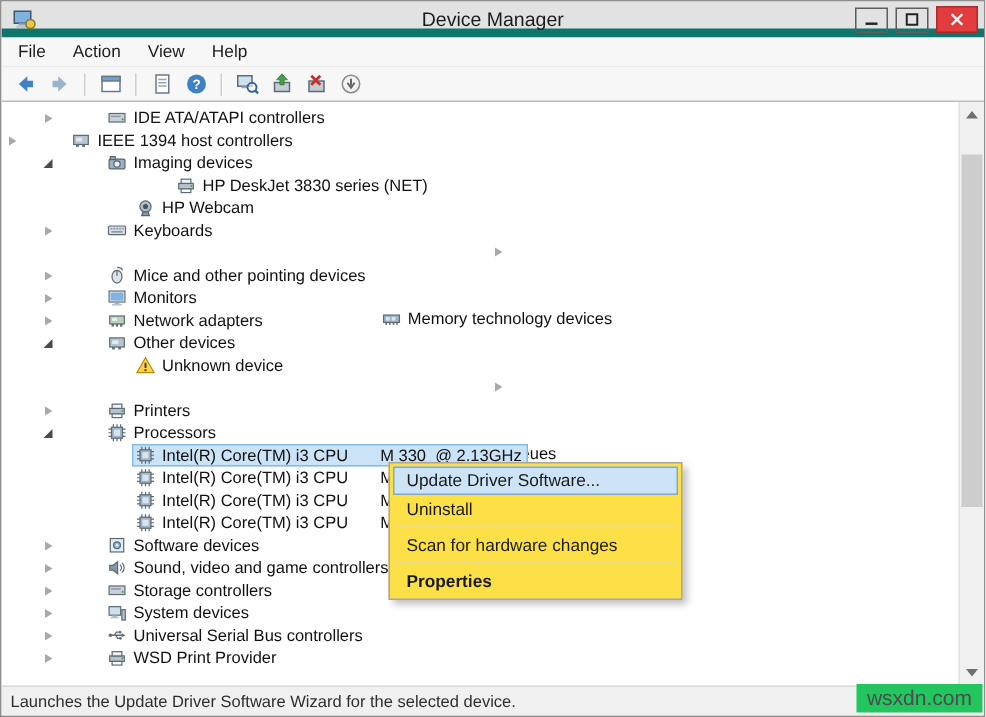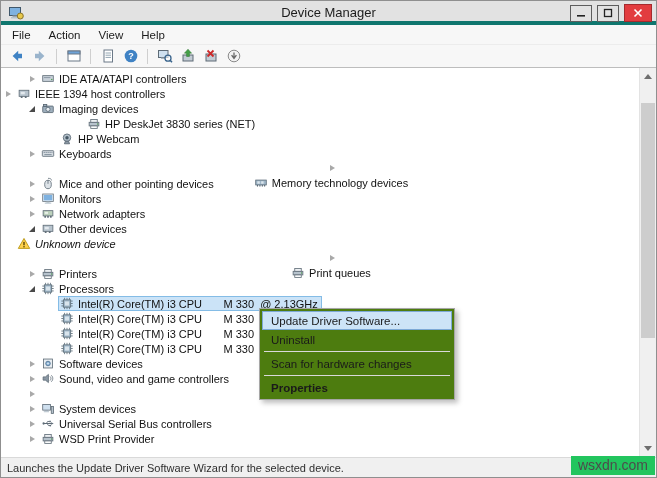--- a/index.html
+++ b/index.html
@@ -1,20 +1,20 @@
 <!DOCTYPE html>
 <html><head>
 <meta charset="utf-8">
 <style>
   * { margin:0; padding:0; box-sizing:border-box; }
   html,body { width:657px; height:478px; background:#fff; font-family:"Liberation Sans", sans-serif; }
   .window { position:relative; width:657px; height:478px; background:#fff; border:1px solid #8f8f8f; overflow:hidden; }
 
   
-  .titlebar { position:absolute; top:0; left:0; right:0; height:24px; background:#e2e2e2; border-bottom:4px solid #0f766e; }
+  .titlebar { position:absolute; top:0; left:0; right:0; height:24px; background:#e2e2e2; border-bottom:6px solid #0f766e; }
   .app-icon { position:absolute; left:7px; top:4px; width:16px; height:16px; }
   .app-icon svg { width:16px; height:16px; display:block; }
   .title { position:absolute; left:0; right:0; top:0; height:24px; line-height:24px; text-align:center; font-size:13px; color:#1c1c1c; }
   .caption { position:absolute; right:4px; top:3px; display:flex; gap:5px; align-items:center; z-index:2; }
   .cap { width:22px; height:17px; border:1px solid #5d5d5d; background:transparent; display:flex; align-items:center; justify-content:center; }
   .cap svg { width:10px; height:10px; display:block; }
   .cap.close { width:28px; height:18px; background:#e23c3f; border-color:#a52a2d; }
 
   
   .menubar { position:absolute; top:24px; left:0; right:0; height:20px; background:#f7f7f7; border-bottom:1px solid #ececec; display:flex; align-items:center; padding-left:2px; }
@@ -22,21 +22,21 @@
 
   
   .toolbar { position:absolute; top:44px; left:0; right:0; height:23px; background:#f7f7f7; border-bottom:1px solid #bdbdbd; display:flex; align-items:center; padding-left:5px; gap:2px; }
   .tool-btn { width:21px; height:20px; display:flex; align-items:center; justify-content:center; }
   .tbicon svg { width:16px; height:16px; display:block; }
   .tool-sep { width:1px; height:15px; background:#cfcfcf; margin:0 4px; }
 
   
   .content { position:absolute; top:67px; left:0; right:0; bottom:20px; background:#fff; }
   .tree { position:absolute; top:0; left:0; right:17px; bottom:0; overflow:hidden; padding-top:3px; }
-  .tree-row { height:15px; display:flex; align-items:center; font-size:11px; color:#111; }
+  .tree-row { height:15px; display:flex; align-items:center; font-size:11px; color:#111;gap:30px; }
   .expander { width:14px; flex:0 0 14px; display:flex; align-items:center; justify-content:center; }
   .tri.collapsed { width:0; height:0; border-top:3.5px solid transparent; border-bottom:3.5px solid transparent; border-left:5px solid #a9a9a9; }
   .tri.expanded { width:0; height:0; border-left:6px solid transparent; border-bottom:6px solid #4a4a4a; }
   .row-content { display:flex; align-items:center; height:15px; padding:0 3px 0 1px; border:1px solid transparent; }
   .tree-row.selected .row-content { background:#cbe3f7; border-color:#84bce6; }
   .ticon { width:14px; flex:0 0 14px; margin-right:4px; }
   .ticon svg { width:14px; height:13px; display:block; }
   .tree-label { white-space:pre; }
 
   
@@ -44,21 +44,21 @@
   .scroll-btn { height:17px; flex:0 0 17px; display:flex; align-items:center; justify-content:center; }
   .scroll-up-icon { width:0; height:0; border-left:4px solid transparent; border-right:4px solid transparent; border-bottom:5px solid #6e6e6e; }
   .scroll-down-icon { width:0; height:0; border-left:4px solid transparent; border-right:4px solid transparent; border-top:5px solid #6e6e6e; }
   .scroll-track { flex:1; position:relative; }
   .scroll-thumb { position:absolute; left:1px; right:1px; top:18px; height:235px; background:#cdcdcd; }
 
   
   .statusbar { position:absolute; left:0; right:0; bottom:0; height:20px; background:#f0f0f0; border-top:1px solid #d9d9d9; display:flex; align-items:center; padding-left:6px; font-size:11px; color:#2e2e2e;margin-top:41px; }
 
   
-  .context-menu { position:absolute; left:258px; top:307px; width:196px; background:#4d7c0f; border:1px solid #a6a6a6; box-shadow:3px 3px 5px rgba(0,0,0,.25); padding:2px; z-index:10; }
+  .context-menu { position:absolute; left:258px; top:307px; width:196px; background:#fde047; border:1px solid #a6a6a6; box-shadow:3px 3px 5px rgba(0,0,0,.25); padding:2px; z-index:10; }
   .cm-item { height:19px; display:flex; align-items:center; padding:0 8px; font-size:11.5px; color:#1a1a1a; border:1px solid transparent; }
   .cm-item.highlighted { background:#cde4f7; border-color:#7da9d6; }
   .cm-item.bold { font-weight:bold;text-align:right; }
   .cm-sep { height:1px; background:#d9d9d9; margin:2px 2px; }
 
   
   .watermark { position:absolute; right:1px; bottom:2px; background:#22c55e; padding:1px 7px 2px 7px; font-size:14px; color:#4c4c4c; z-index:20; }
 </style>
 </head>
 <body>
@@ -357,21 +357,21 @@
               <svg viewBox="0 0 16 16">
                 <rect x="2" y="4" width="12" height="7.5" fill="#b7c3cd" stroke="#5e6b76"></rect>
                 <rect x="4" y="6" width="5" height="3" fill="#e3e9ee"></rect>
                 <rect x="4" y="11.5" width="2.2" height="2" fill="#5e6b76"></rect>
                 <rect x="9" y="11.5" width="2.2" height="2" fill="#5e6b76"></rect>
               </svg>
             </span>
             <span class="tree-label">Other devices</span>
           </span>
         </div>
-        <div class="tree-row" style=" font-style: italic;">
+        <div class="tree-row" style="padding-left: 43px;">
           <span class="expander"></span>
           <span class="row-content">
             <span class="ticon">
               <svg viewBox="0 0 16 16">
                 <path d="M8 1.8 L15 14 L1 14 Z" fill="#ffd24d" stroke="#b08d00"></path>
                 <rect x="7.2" y="6" width="1.6" height="4.2" fill="#4a3b00"></rect>
                 <rect x="7.2" y="11.2" width="1.6" height="1.6" fill="#4a3b00"></rect>
               </svg>
             </span>
             <span class="tree-label">Unknown device</span>
@@ -568,20 +568,30 @@
                 <path d="M12 4 C14.5 6 14.5 10 12 12" fill="none" stroke="#5e6b76"></path>
               </svg>
             </span>
             <span class="tree-label">Sound, video and game controllers</span>
           </span>
         </div>
         <div class="tree-row" style="padding-left: 24px;">
           <span class="expander">
             <span class="tri collapsed"></span>
           </span>
+          <span class="row-content">
+            <span class="ticon">
+              <svg viewBox="0 0 16 16">
+                <rect x="1.5" y="4.5" width="13" height="7" fill="#c9d2da" stroke="#5e6b76"></rect>
+                <rect x="3" y="6.3" width="8" height="1.2" fill="#8b98a4"></rect>
+                <circle cx="12.6" cy="9.3" r="0.9" fill="#4f9e4f"></circle>
+              </svg>
+            </span>
+            <span class="tree-label">Storage controllers</span>
+          </span>
         </div>
         <div class="tree-row" style="padding-left: 24px;">
           <span class="expander">
             <span class="tri collapsed"></span>
           </span>
           <span class="row-content">
             <span class="ticon">
               <svg viewBox="0 0 16 16">
                 <rect x="1.5" y="3" width="9.5" height="7" fill="#cfe0ef" stroke="#5e6b76"></rect>
                 <rect x="4" y="10" width="4" height="1.3" fill="#9aa7b2"></rect>

